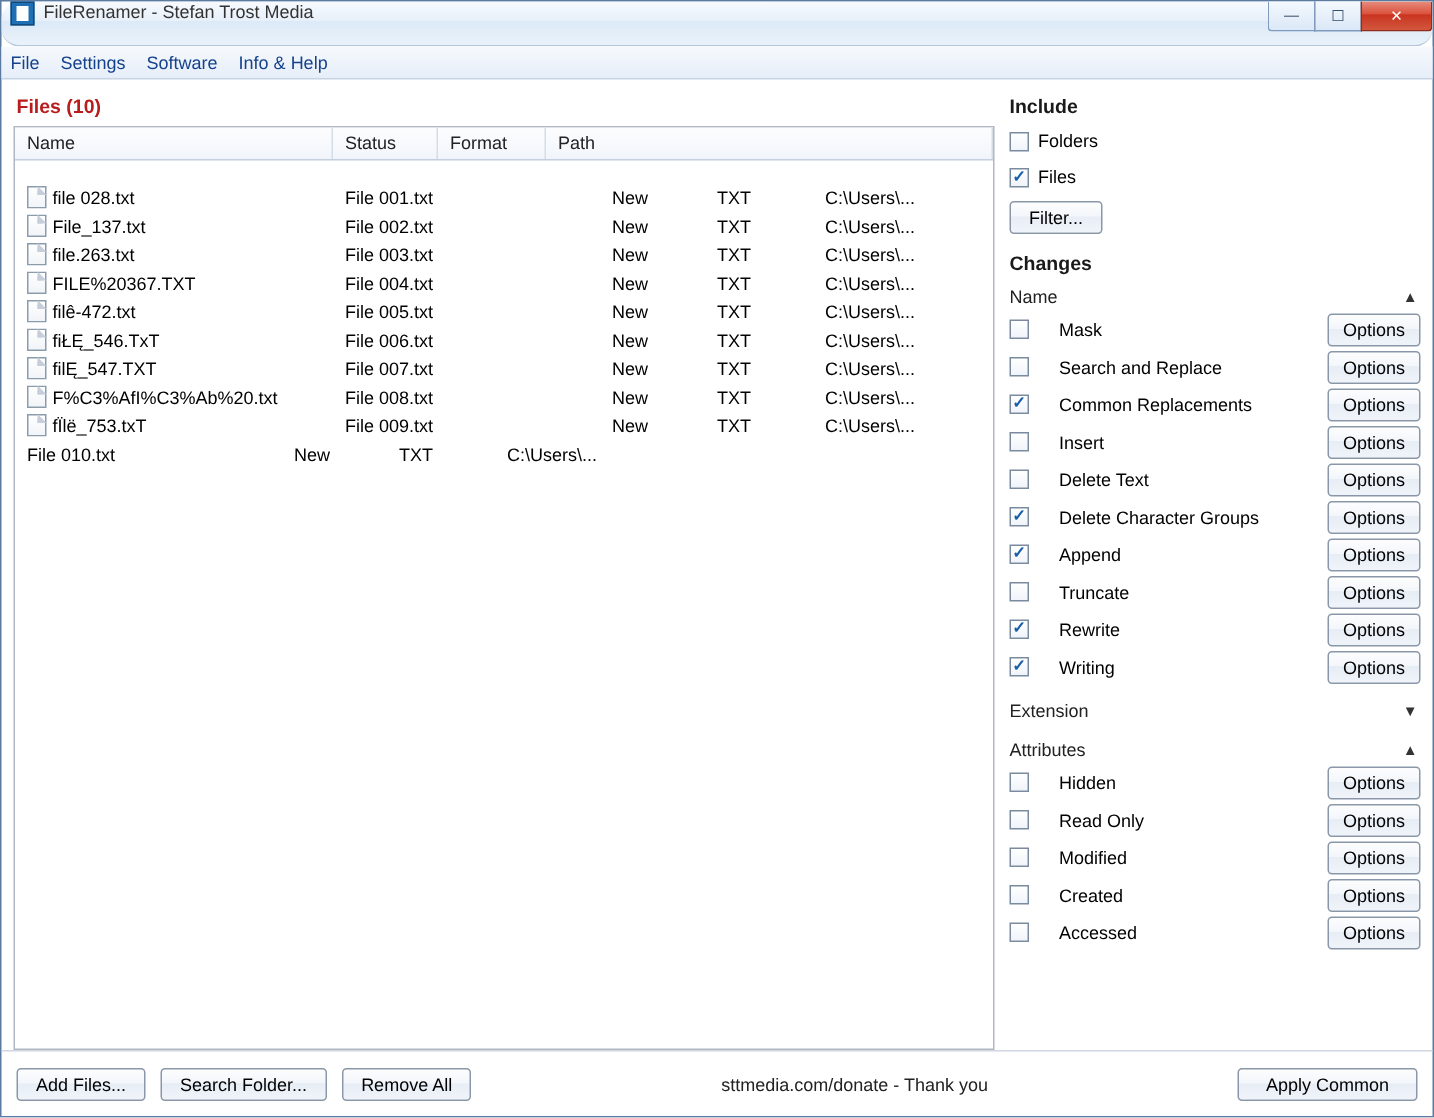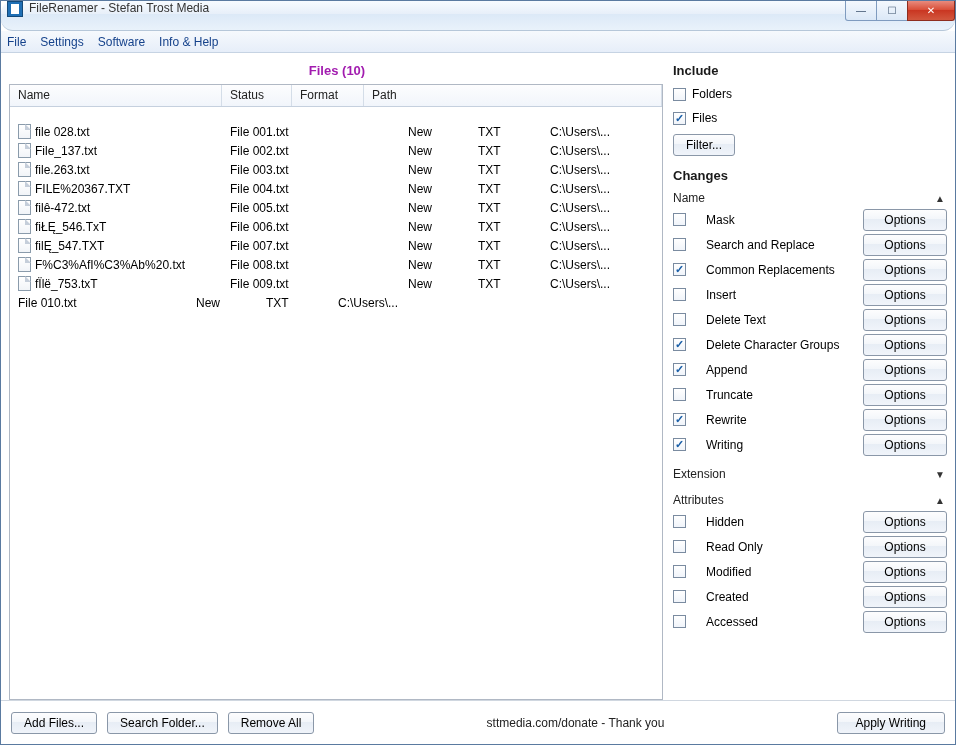--- a/index.html
+++ b/index.html
@@ -93,23 +93,22 @@
   }
   .left-panel {
     flex: 1;
     display: flex;
     flex-direction: column;
     min-width: 0;
   }
   .section-header {
     font-weight: bold;
     font-size: 13px;
-    color: #a21caf;
+    color: #b91c1c;
     padding: 4px 0 6px 2px;
-    text-align: center;
   }
   .table-wrap {
     flex: 1;
     border: 1px solid #b0b8c4;
     background:#fff;
     overflow:hidden;
     display:flex;
     flex-direction:column;
   }
   .thead {
@@ -226,21 +225,21 @@
     align-items:center;
     justify-content:space-between;
     height:25px;
     padding-left:2px;
   }
   .option-row .left {
     display:flex;
     gap:20px;
   }
   .options-btn {
-    width:84px;
+    width:62px;
   }
   .divider { height:6px; }
   .bottom-bar {
     border-top:1px solid #d0d7e0;
     height:44px;
     display:flex;
     align-items:center;
     padding: 0 10px;
     gap:10px;
   }
@@ -528,16 +527,16 @@
         </div>
 
     </div>
   </div>
 
   <div class="bottom-bar">
     <button class="btn">Add Files...</button>
     <button class="btn">Search Folder...</button>
     <button class="btn">Remove All</button>
     <div class="center">sttmedia.com/donate - Thank you</div>
-    <button class="btn" style="padding:0 18px">Apply Writing</button>
+    <button class="btn" style="padding:0 18px">Apply Common</button>
   </div>
 
 </div>
 
 </body></html>

